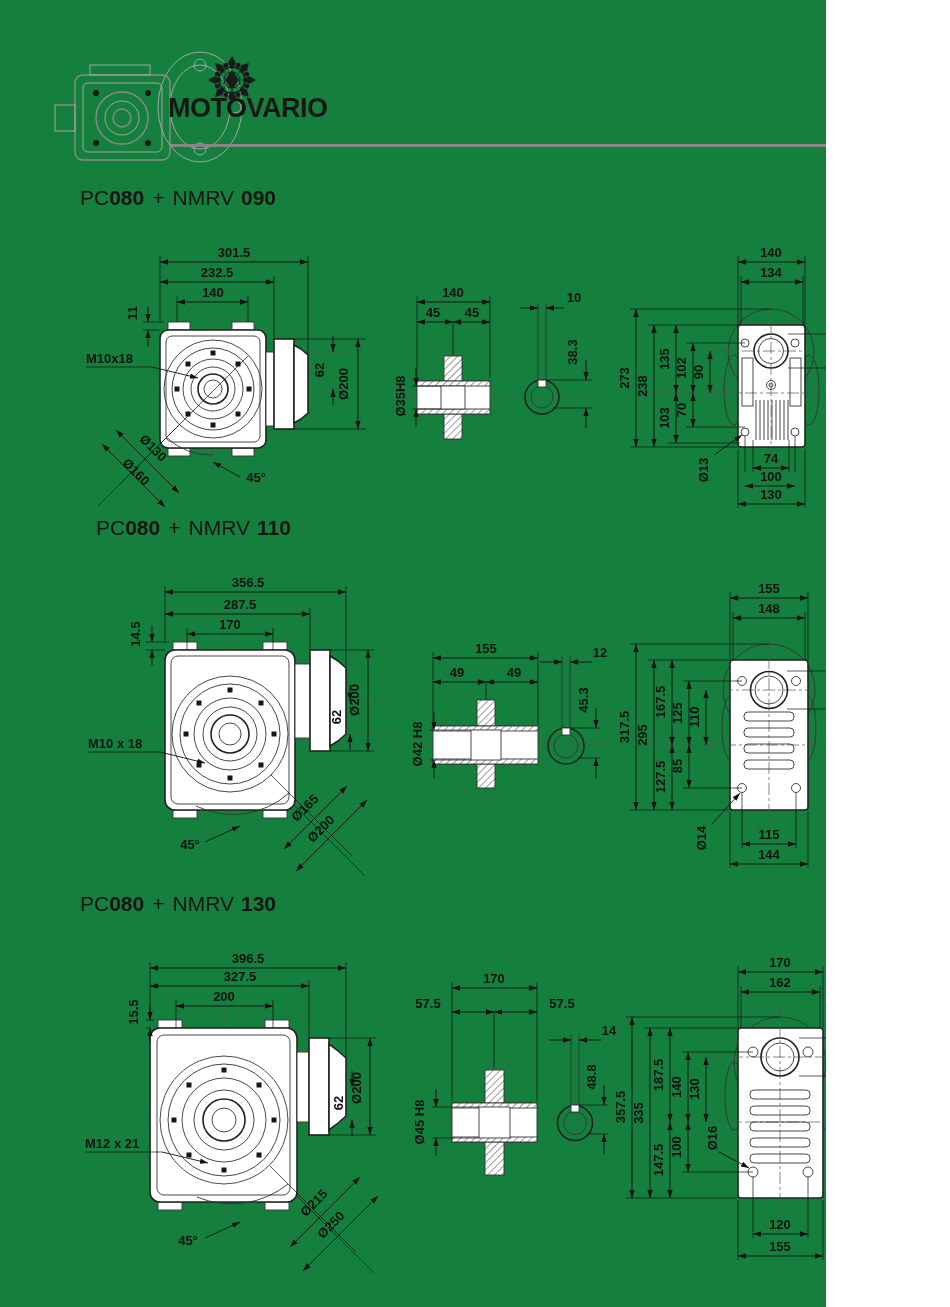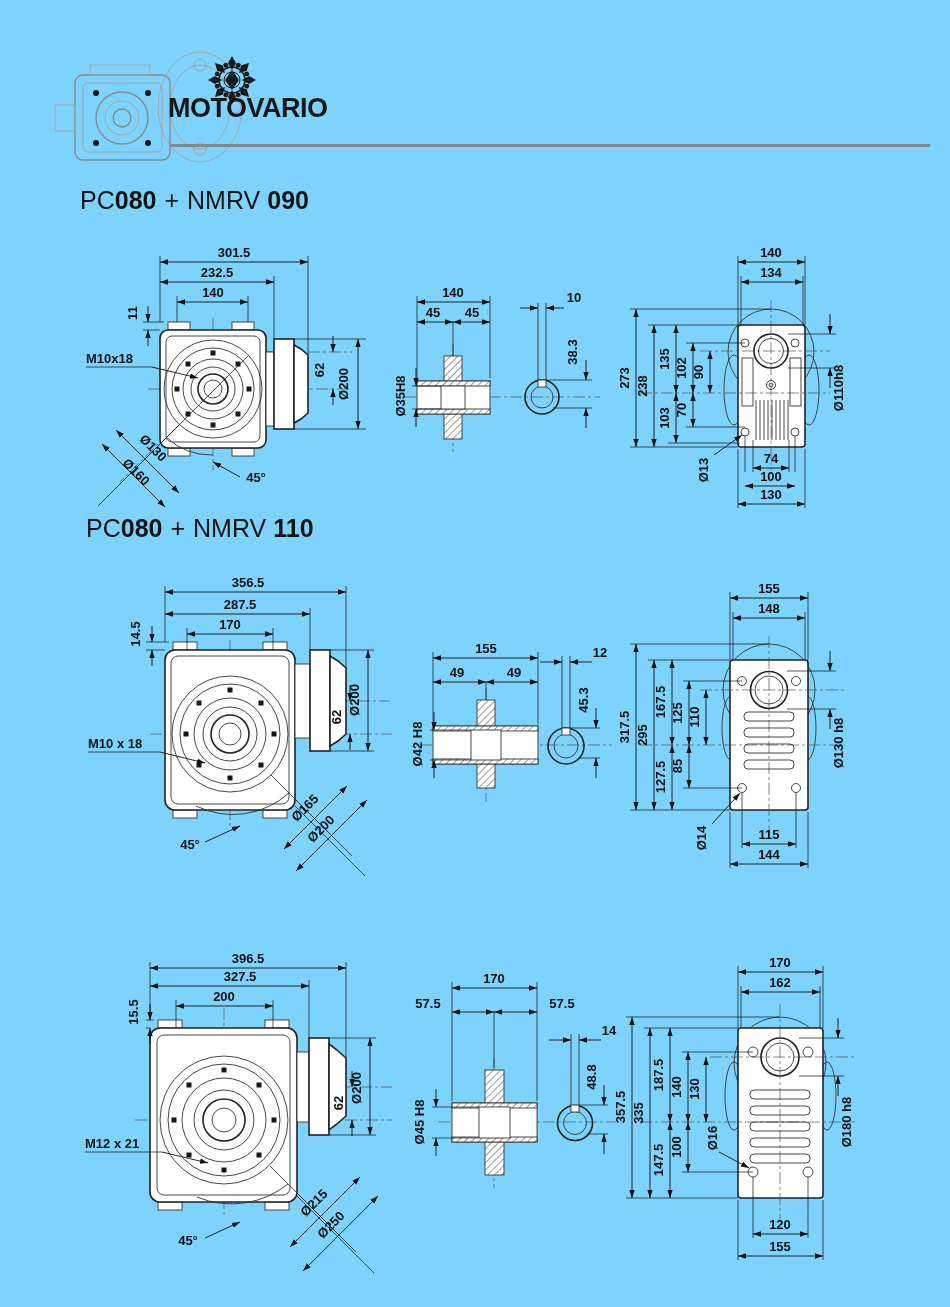--- a/index.html
+++ b/index.html
@@ -1,21 +1,21 @@
 <!DOCTYPE html>
 <html><head>
 <meta charset="utf-8">
 <style>
   html,body{margin:0;padding:0;background:#fff;}
-  .page{position:relative;width:950px;height:1307px;background:#7dd3fc;overflow:hidden;
+  .page{position:relative;width:826px;height:1307px;background:#15803d;overflow:hidden;
         font-family:"Liberation Sans",sans-serif;}
   .abs{position:absolute;}
   .brand{font-size:27px;font-weight:800;letter-spacing:-0.5px;color:#161616;}
   .rule{background:#878787;height:3px;}
-  .title{font-size:25px;color:#141414;white-space:nowrap;}
+  .title{font-size:21px;color:#141414;white-space:nowrap;}
   .title .reg{font-weight:400;}
   .title b{font-weight:700;}
   .title .plus{margin:0 8px;font-weight:400;}
   .title .sz{margin-left:7px;}
   svg .d{font-family:"Liberation Sans",sans-serif;font-weight:bold;font-size:13px;fill:#111;text-anchor:middle;}
   svg .ds{font-family:"Liberation Sans",sans-serif;font-weight:bold;font-size:13px;fill:#111;text-anchor:start;}
   .ol{fill:#fff;stroke:#222;stroke-width:1.6;}
   .ol2{fill:none;stroke:#222;stroke-width:1.6;}
   .th{fill:none;stroke:#333;stroke-width:0.9;}
   .thf{fill:#fff;stroke:#333;stroke-width:0.9;}
@@ -107,25 +107,26 @@
     <path d="M29,18 L36,28 L29,38 L22,28 Z" fill="#1a1a1a"></path>
   </svg>
 
   <div class="abs brand" style="left:168px;top:93px">MOTOVARIO</div>
   <div class="abs rule" style="left:170px;top:144px;width:760px"></div>
 
   <div class="abs title" style="left:80px;top:186px">
     <span class="reg">PC</span><b>080</b><span class="plus">+</span><span class="reg">NMRV</span><b class="sz">090</b>
   </div>
 
-  <div class="abs title" style="left:86px;top:514px;line-height:28px">
+  <div class="abs title" style="left:96px;top:514px;line-height:28px">
     <div><span class="reg">PC</span><b>080</b><span class="plus">+</span><span class="reg">NMRV</span><b class="sz">110</b></div>
   </div>
 
   <div class="abs title" style="left:80px;top:890px;line-height:28px">
+    <div><span class="reg">PC</span><b>080</b><span class="plus">+</span><span class="reg">NMRV</span><b class="sz">130</b></div>
   </div>
 
   <svg class="abs" style="left:0;top:238px" width="950" height="277" viewBox="0 238 950 277">
     <defs>
       <marker id="arr" viewBox="0 0 10 8" refX="9" refY="4" markerWidth="10" markerHeight="8" orient="auto-start-reverse">
         <path d="M0,1 L9,4 L0,7 Z" fill="#111"></path>
       </marker>
       <pattern id="hat" width="5" height="5" patternUnits="userSpaceOnUse" patternTransform="rotate(45)">
         <rect width="5" height="5" fill="#fff"></rect>
           <line x1="0" y1="0" x2="0" y2="5" stroke="#444" stroke-width="1.1"></line>

